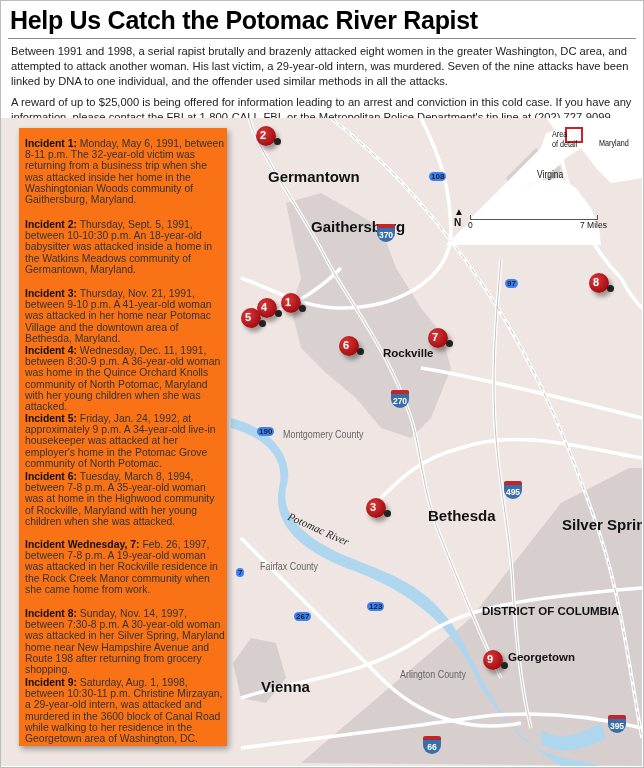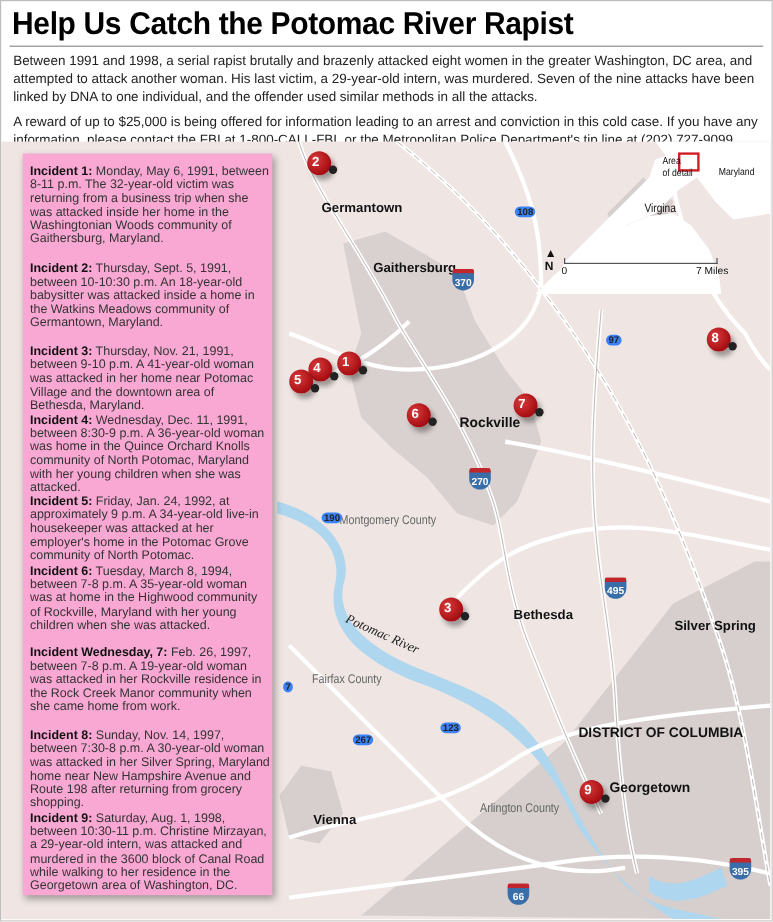--- a/index.html
+++ b/index.html
@@ -4,24 +4,24 @@
 <style>
   html, body { margin: 0; padding: 0; }
   body { width: 644px; height: 768px; background: #ffffff; font-family: "Liberation Sans", sans-serif; color: #222; overflow: hidden; position: relative; }
   .frame { position: absolute; left: 0; top: 0; width: 642px; height: 766px; border: 1px solid #bdbdbd; }
   .title { position: absolute; left: 10px; top: 5px; font-family: "Liberation Sans", sans-serif; font-weight: bold; font-size: 25px; letter-spacing: -0.3px; color: #000; transform: scaleY(1.05); transform-origin: left top; }
   .rule { position: absolute; left: 8px; right: 8px; top: 38px; height: 1px; background: #8c8c8c; }
   .intro { position: absolute; left: 11px; top: 44px; width: 625px; font-size: 11.2px; line-height: 15px; color: #222; }
   .intro p { margin: 0 0 6px 0; }
   .map { position: absolute; left: 1px; top: 118px; width: 641px; height: 648px; background: #efe6e3; overflow: hidden; }
   .map svg { position: absolute; left: 0; top: 0; }
-  .panel { position: absolute; left: 19px; top: 128px; width: 208px; height: 618px; background: #f9a8d4; box-shadow: 2px 3px 6px rgba(0,0,0,0.35); }
+  .panel { position: absolute; left: 19px; top: 128px; width: 208px; height: 618px; background: #f97316; box-shadow: 2px 3px 6px rgba(0,0,0,0.35); }
   .incident { position: absolute; left: 6px; width: 200px; font-size: 10.4px; line-height: 11.2px; color: #333; }
   .incident b { color: #111; }
-  .lbl { position: absolute; font-size: 11px; font-weight: bold; color: #111; white-space: nowrap; }
+  .lbl { position: absolute; font-size: 15px; font-weight: bold; color: #111; white-space: nowrap; }
   .lbl.big { font-size: 11.5px; }
   .lbl.county { font-weight: normal; font-size: 10.5px; color: #666; transform: scaleX(0.85); transform-origin: left; }
   .lbl.river { font-family: "Liberation Serif", serif; font-style: italic; font-weight: normal; font-size: 11px; color: #222; transform: rotate(24deg); transform-origin: left top; }
   .lbl.route { font-size: 8px; font-weight: bold; background: #3b82f6; border-radius: 6px; padding: 0 2px; color: #222; }
   .lbl.inset { font-size: 8.5px; font-weight: normal; color: #111; transform: scaleX(0.85); transform-origin: left; }
   .pin { position: absolute; width: 22px; height: 22px; }
   .pin .head { position: absolute; left: 0; top: 0; width: 20px; height: 20px; border-radius: 50%; background: radial-gradient(circle at 35% 35%, #d93a3a, #a50d12 70%, #7c0509); box-shadow: 3px 4px 4px rgba(0,0,0,0.35); }
   .pin .num { position: absolute; left: 0; top: 3px; width: 14px; text-align: center; font-size: 11px; font-weight: bold; color: #fff; }
   .pin .tip { position: absolute; left: 18px; top: 12px; width: 7px; height: 7px; border-radius: 50%; background: #222; }
   .shield { position: absolute; width: 18px; height: 18px; border-radius: 2px 2px 9px 9px; background: #3a6ea8; color: #fff; font-size: 8.5px; font-weight: bold; text-align: center; line-height: 20px; border-top: 4px solid #c0272d; box-sizing: border-box; }
@@ -87,21 +87,21 @@
   <div class="lbl" style="left:260px;top:560px;">Vienna</div>
 
   <div class="lbl county" style="left:282px;top:310px;">Montgomery County</div>
   <div class="lbl county" style="left:259px;top:442px;">Fairfax County</div>
   <div class="lbl county" style="left:399px;top:550px;">Arlington County</div>
 
   <div class="lbl river" style="left:290px;top:392px;">Potomac River</div>
 
   <div class="lbl route" style="left:428px;top:54px;">108</div>
   <div class="lbl route" style="left:504px;top:161px;">97</div>
-  <div class="lbl route" style="left:256px;top:309px;margin-left:11px;">190</div>
+  <div class="lbl route" style="left:256px;top:309px;">190</div>
   <div class="lbl route" style="left:235px;top:450px;">7</div>
   <div class="lbl route" style="left:366px;top:484px;">123</div>
   <div class="lbl route" style="left:293px;top:494px;">267</div>
 
   <div class="shield" style="left:376px;top:106px;"><span>370</span></div>
   <div class="shield" style="left:390px;top:272px;"><span>270</span></div>
   <div class="shield" style="left:503px;top:363px;"><span>495</span></div>
   <div class="shield" style="left:422px;top:618px;"><span>66</span></div>
   <div class="shield" style="left:576px;top:597px;margin-left:31px;"><span>395</span></div>
 

